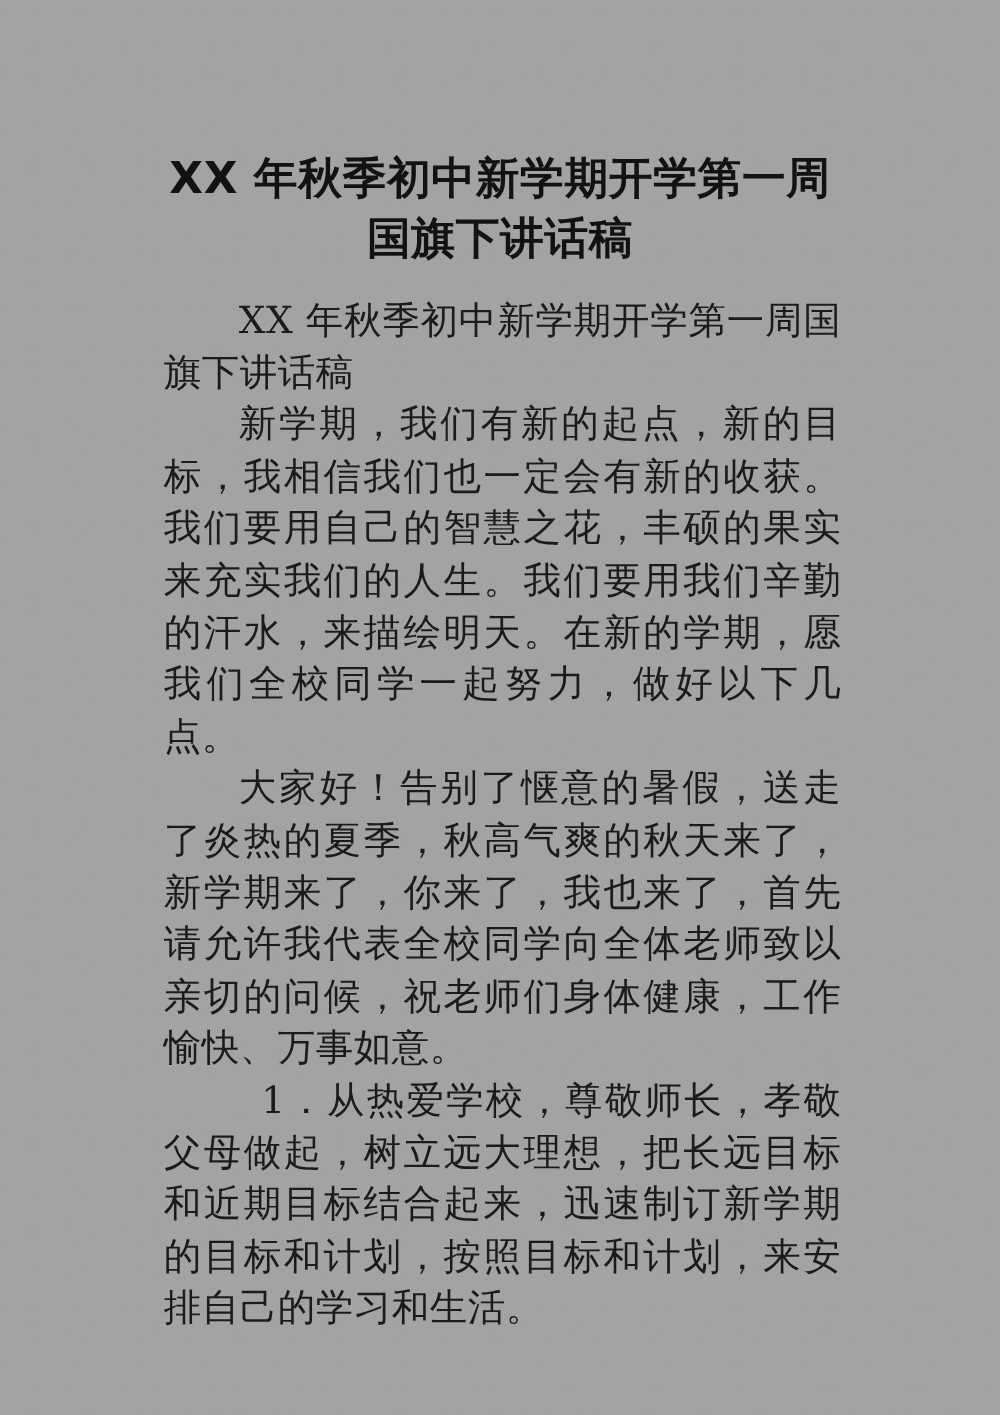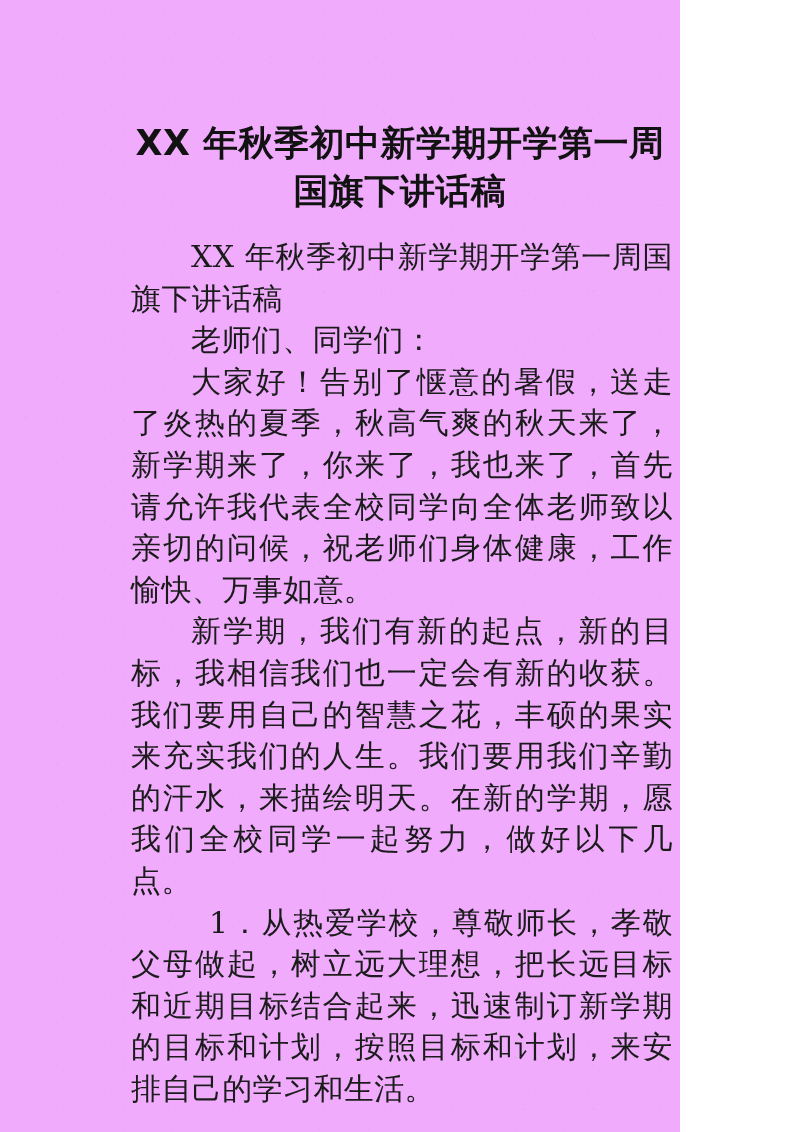--- a/index.html
+++ b/index.html
@@ -7,23 +7,23 @@
     padding: 0;
     background: #ffffff;
   }
 
   body {
     font-family: "DejaVu Serif", serif;
   }
 
   #page {
     position: relative;
-    width: 680px;
+    width: 800px;
     height: 1132px;
-    background: #f0abfc;
+    background: #a3a3a3;
     overflow: hidden;
     box-sizing: border-box;
   }
 
   
   #doc-title {
     position: absolute;
     left: 130px;
     top: 96px;
     width: 540px;
@@ -84,24 +84,23 @@
 
 <div id="page">
 
   <h1 id="doc-title">XX 年秋季初中新学期开学第一周国旗下讲话稿</h1>
 
   <div id="doc-body">
 
     <p class="para">XX 年秋季初中新学期开学第一周国旗下讲话稿</p>
 
 
-    <p class="para">老师们、同学们：</p>
+
+    <p class="para">新学期，我们有新的起点，新的目标，我相信我们也一定会有新的收获。我们要用自己的智慧之花，丰硕的果实来充实我们的人生。我们要用我们辛勤的汗水，来描绘明天。在新的学期，愿我们全校同学一起努力，做好以下几点。</p>
 
     <p class="para">大家好！告别了惬意的暑假，送走了炎热的夏季，秋高气爽的秋天来了，新学期来了，你来了，我也来了，首先请允许我代表全校同学向全体老师致以亲切的问候，祝老师们身体健康，工作愉快、万事如意。</p>
-
-    <p class="para">新学期，我们有新的起点，新的目标，我相信我们也一定会有新的收获。我们要用自己的智慧之花，丰硕的果实来充实我们的人生。我们要用我们辛勤的汗水，来描绘明天。在新的学期，愿我们全校同学一起努力，做好以下几点。</p>
 
     <p class="para list-item">1．从热爱学校，尊敬师长，孝敬父母做起，树立远大理想，把长远目标和近期目标结合起来，迅速制订新学期的目标和计划，按照目标和计划，来安排自己的学习和生活。</p>
 
   </div>
 
   <div id="grain"></div>
 </div>
 
 </body></html>

